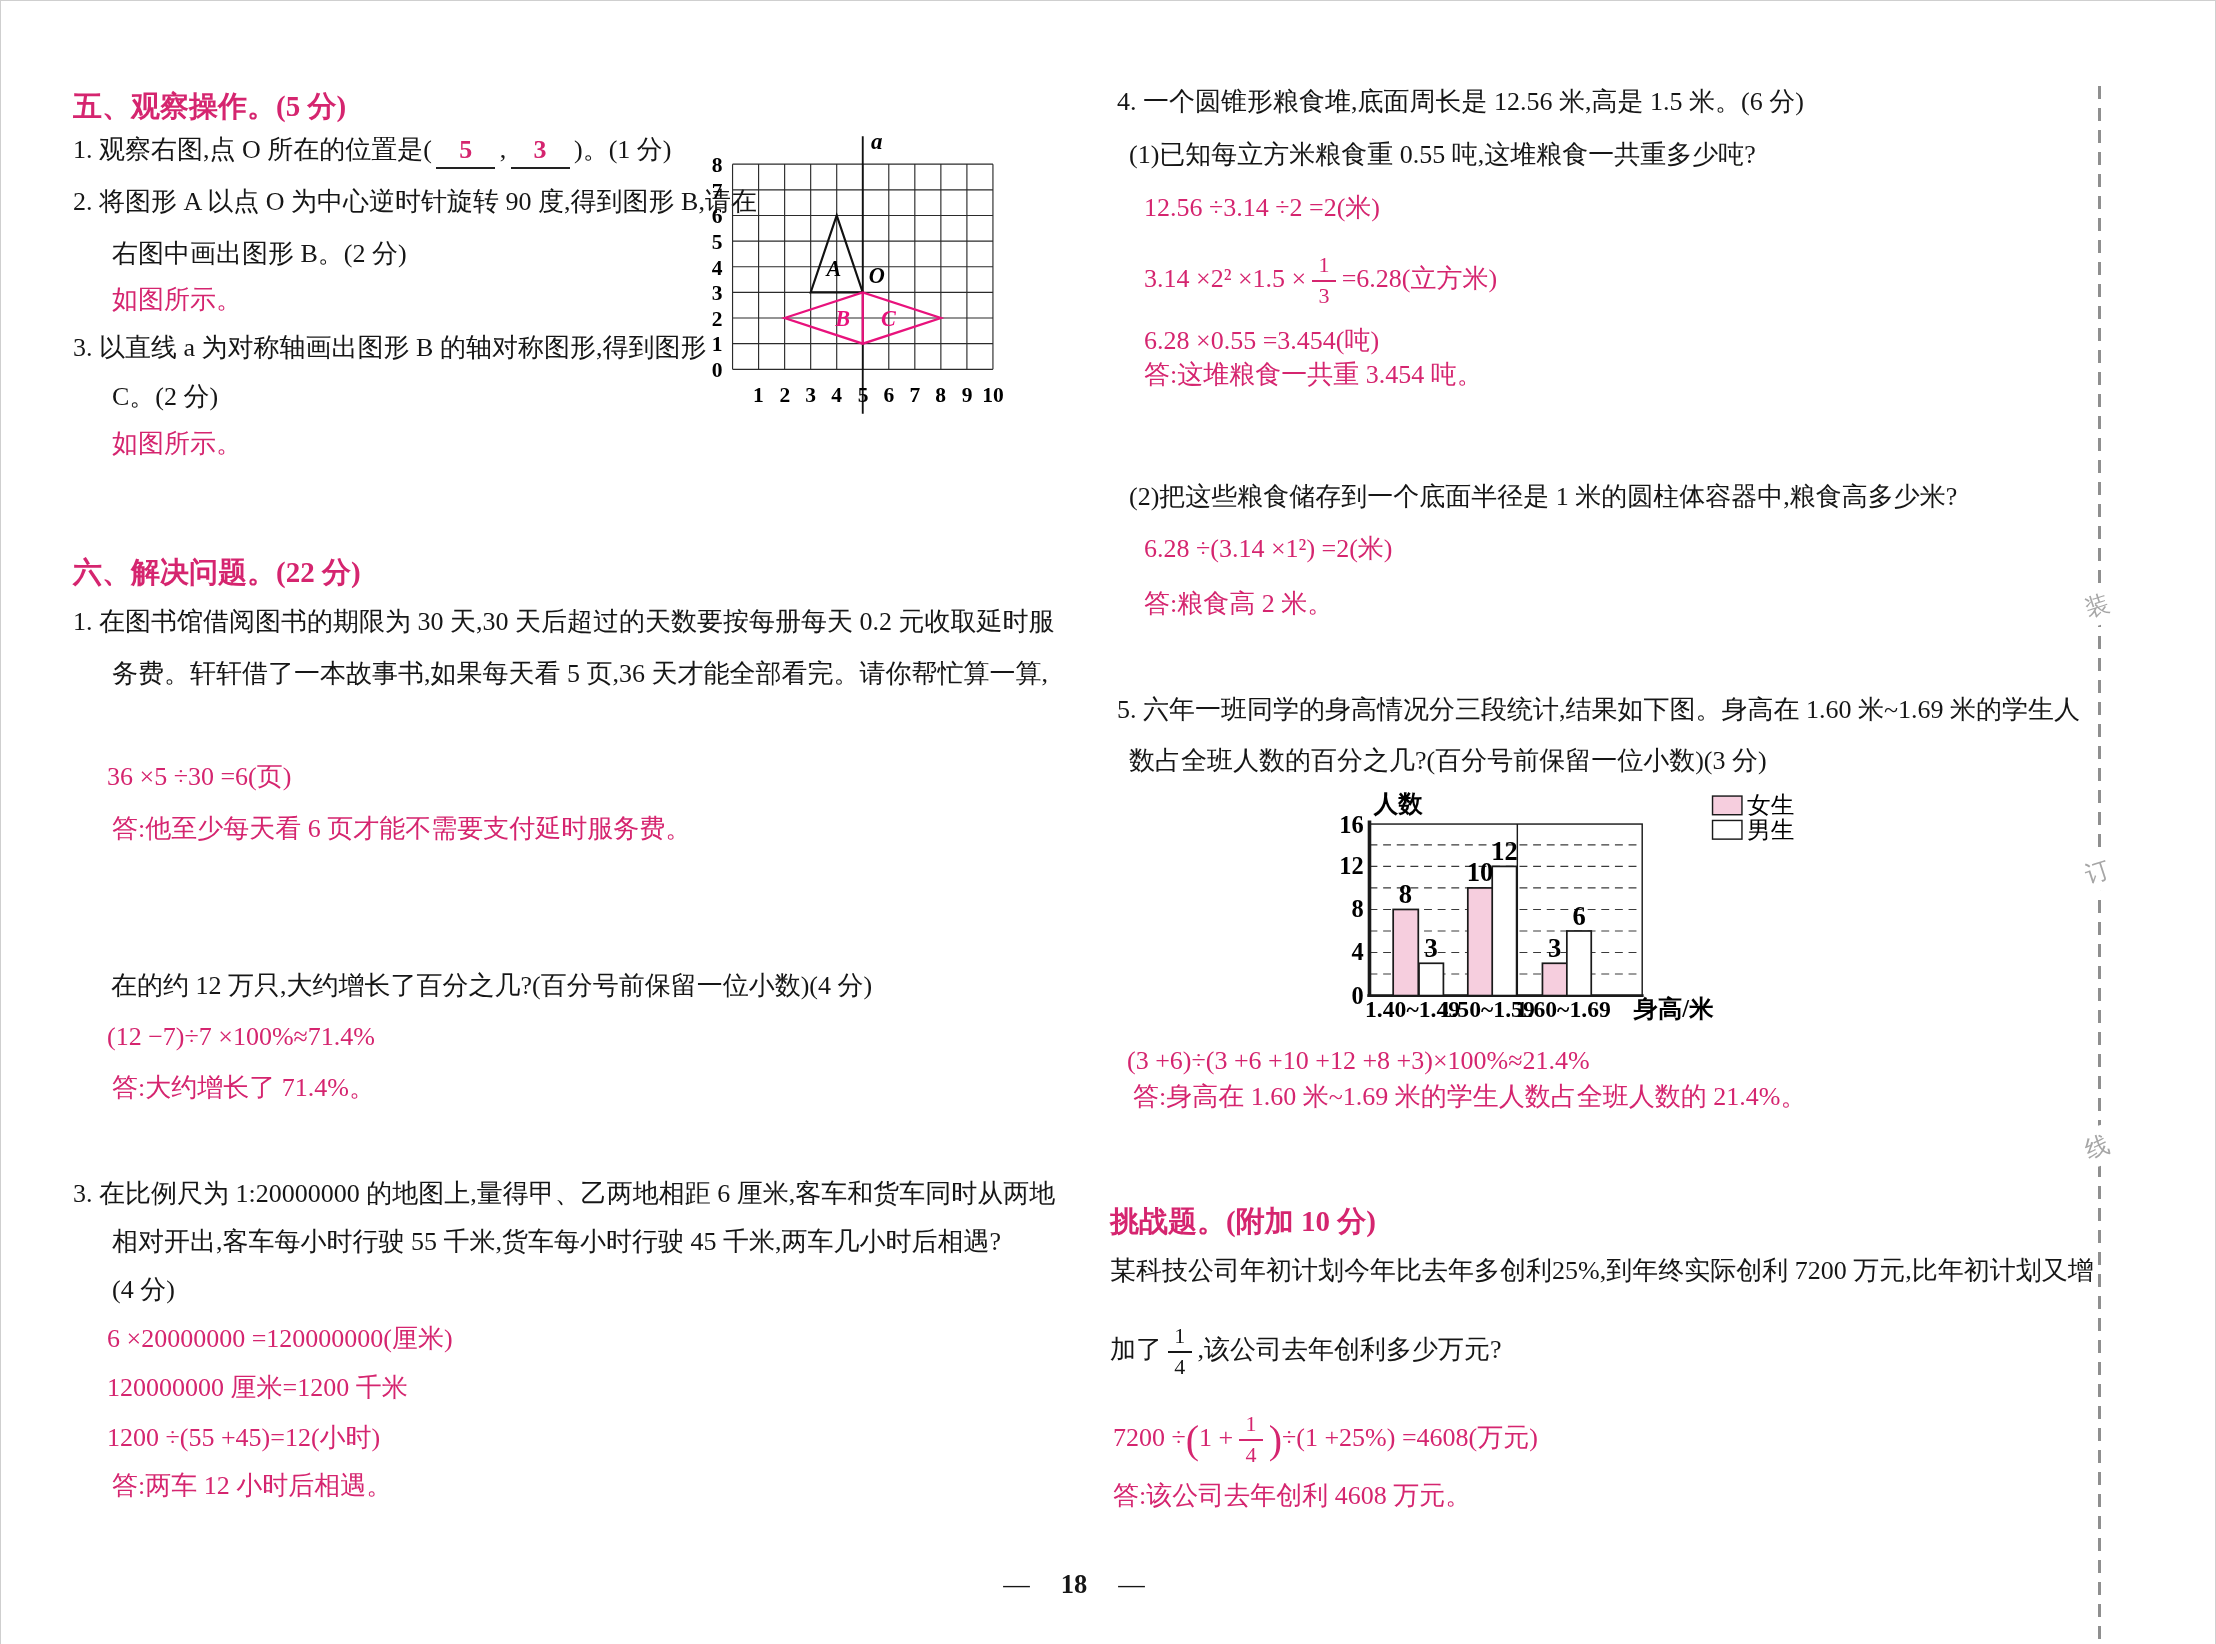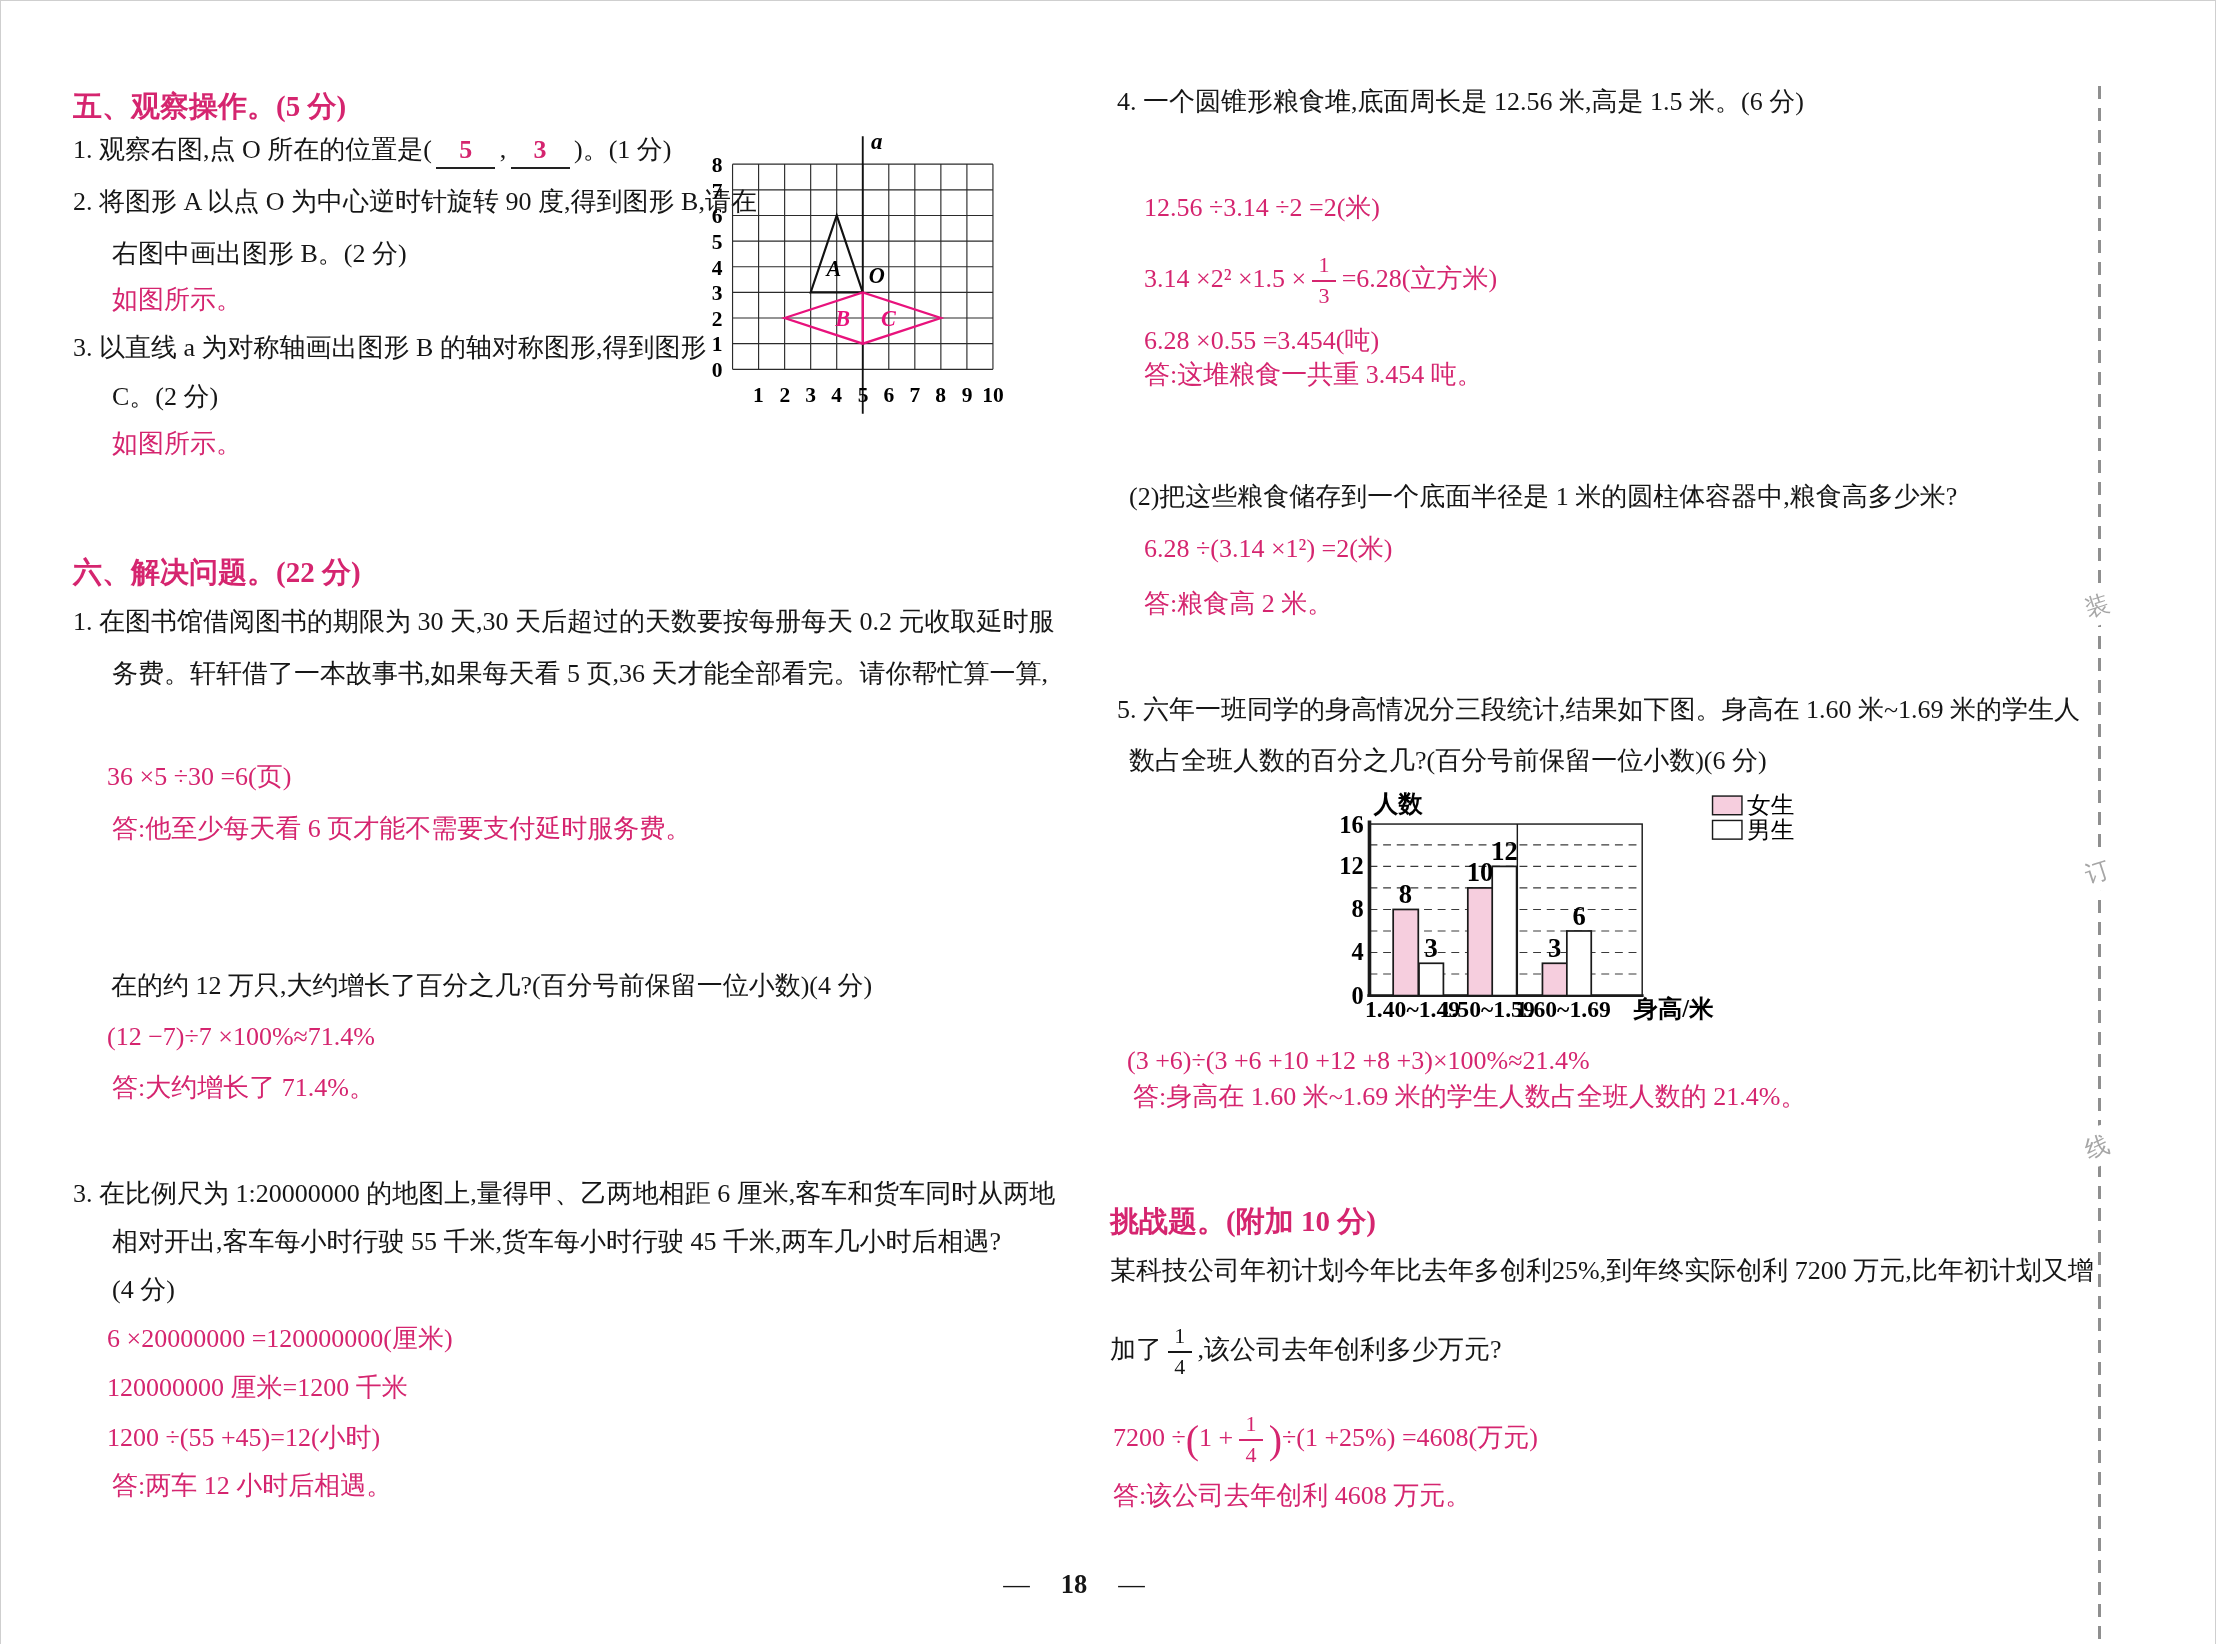--- a/index.html
+++ b/index.html
@@ -102,36 +102,37 @@
 
   <div class="tl" style="left:72px;top:1177px">3. 在比例尺为 1:20000000 的地图上,量得甲、乙两地相距 6 厘米,客车和货车同时从两地</div>
   <div class="tl" style="left:111px;top:1225px">相对开出,客车每小时行驶 55 千米,货车每小时行驶 45 千米,两车几小时后相遇?</div>
   <div class="tl" style="left:111px;top:1273px">(4 分)</div>
   <div class="tl pink" style="left:106px;top:1322px">6 ×20000000 =120000000(厘米)</div>
   <div class="tl pink" style="left:106px;top:1371px">120000000 厘米=1200 千米</div>
   <div class="tl pink" style="left:106px;top:1421px">1200 ÷(55 +45)=12(小时)</div>
   <div class="tl pink" style="left:111px;top:1469px">答:两车 12 小时后相遇。</div>
 
   <div class="tl" style="left:1116px;top:85px">4. 一个圆锥形粮食堆,底面周长是 12.56 米,高是 1.5 米。(6 分)</div>
+  <div class="tl" style="left:1128px;top:138px">(1)已知每立方米粮食重 0.55 吨,这堆粮食一共重多少吨?</div>
   <div class="tl pink" style="left:1143px;top:191px">12.56 ÷3.14 ÷2 =2(米)</div>
   <div class="tl pink" style="left:1143px;top:253px">
     <span>3.14 ×2² ×1.5 ×</span><span class="frac">
         <span class="fnum">1</span>
         <span class="fden">3</span>
       </span><span>=6.28(立方米)</span>
   </div>
   <div class="tl pink" style="left:1143px;top:324px">6.28 ×0.55 =3.454(吨)</div>
   <div class="tl pink" style="left:1143px;top:358px">答:这堆粮食一共重 3.454 吨。</div>
 
   <div class="tl" style="left:1128px;top:480px">(2)把这些粮食储存到一个底面半径是 1 米的圆柱体容器中,粮食高多少米?</div>
   <div class="tl pink" style="left:1143px;top:532px">6.28 ÷(3.14 ×1²) =2(米)</div>
   <div class="tl pink" style="left:1143px;top:587px">答:粮食高 2 米。</div>
 
   <div class="tl" style="left:1116px;top:693px">5. 六年一班同学的身高情况分三段统计,结果如下图。身高在 1.60 米~1.69 米的学生人</div>
-  <div class="tl" style="left:1128px;top:744px">数占全班人数的百分之几?(百分号前保留一位小数)(6 分)</div>
+  <div class="tl" style="left:1128px;top:744px">数占全班人数的百分之几?(百分号前保留一位小数)(3 分)</div>
 
   <svg style="left:1324px;top:782px" width="488" height="273" viewBox="0 0 680 380">
 
     <path stroke="#3a3a3a" stroke-width="1.6" stroke-dasharray="11 8" d="M62 266H442 M62 236H442 M62 206H442 M62 176H442 M62 146H442 M62 116H442 M62 86H442"></path>
 
     <rect x="62" y="57" width="380" height="239" fill="none" stroke="#1a1a1a" stroke-width="2"></rect>
     <line x1="62" y1="52" x2="62" y2="298" stroke="#1a1a1a" stroke-width="5"></line>
     <line x1="59" y1="296" x2="444" y2="296" stroke="#1a1a1a" stroke-width="4"></line>
     <line x1="268" y1="57" x2="268" y2="296" stroke="#1a1a1a" stroke-width="2"></line>
 

